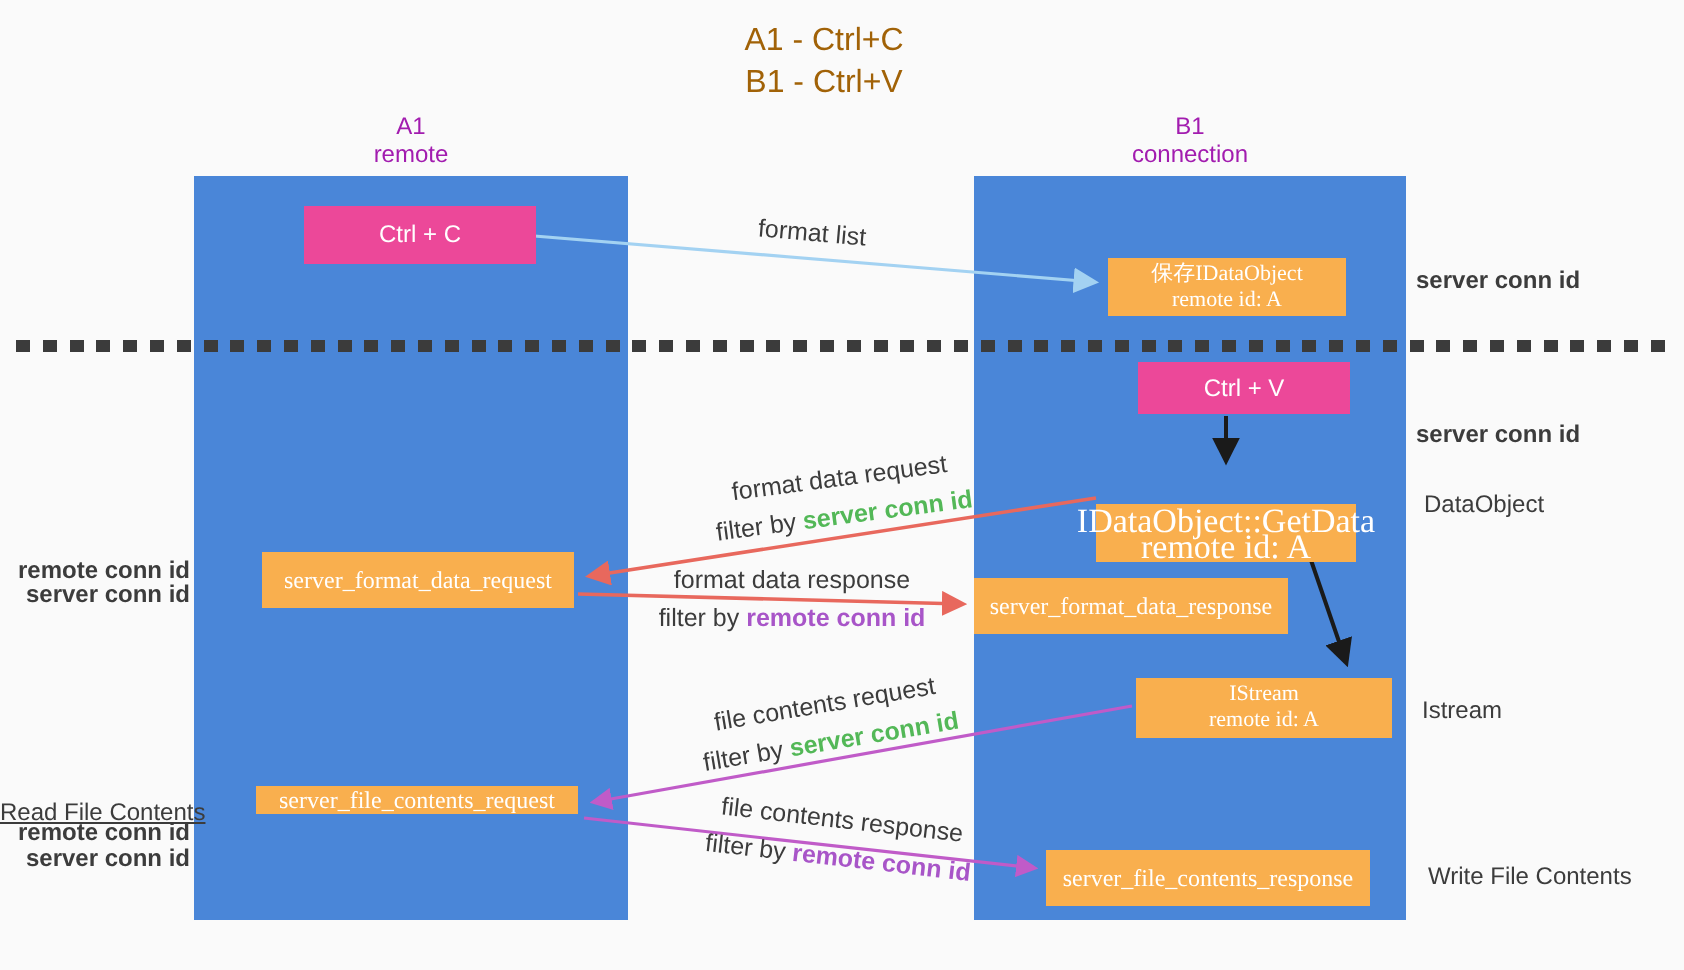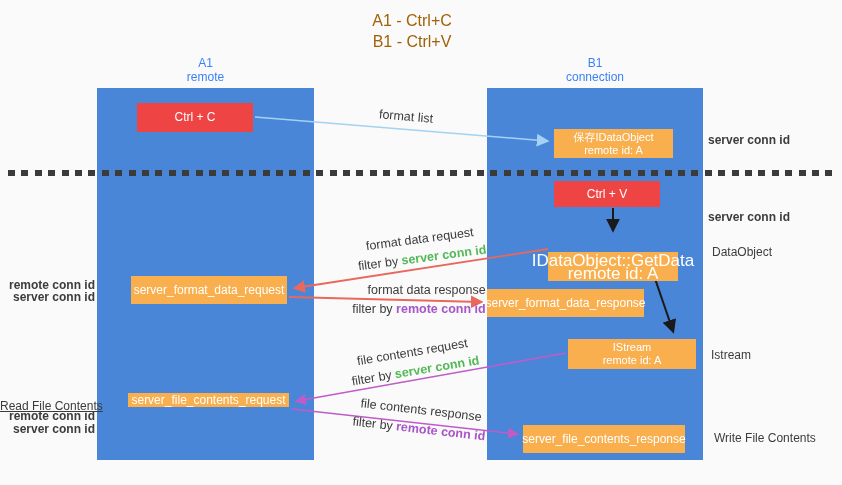--- a/index.html
+++ b/index.html
@@ -8,39 +8,39 @@
   .canvas {
     position:relative; width:842px; height:485px;
     background:#fafafa; overflow:hidden;
   }
   .title {
     position:absolute; left:292px; top:10px; width:240px;
     text-align:center; font-size:16px; line-height:21px; color:#a16207;
   }
   .lane-header {
     position:absolute; top:56px; text-align:center;
-    font-size:12px; line-height:14px; color:#3b82f6;
+    font-size:12px; line-height:14px; color:#a21caf;
   }
   .lane {
     position:absolute; top:88px; height:372px; background:#4a86d8;
   }
   .lane-left  { left:97px;  width:217px; }
   .lane-right { left:487px; width:216px; }
   .dotted-line {
     position:absolute; left:8px; top:170px; width:830px; height:6px;
     background:repeating-linear-gradient(90deg,#3b3b3b 0 7px,transparent 7px 13.4px);
   }
   .arrows { position:absolute; left:0; top:0; width:842px; height:485px; pointer-events:none; }
   .node {
     position:absolute; display:flex; flex-direction:column;
     align-items:center; justify-content:center;
     color:#fff; font-size:12px; line-height:13px; text-align:center;
   }
-  .green  { background:#ef4444; }
-  .orange { background:#f9af4e; }
+  .green  { background:#ec4899;margin-left:15px; }
+  .orange { background:#f9af4e;font-family:Liberation Serif, serif; }
   .n-ctrl-c   { left:137px; top:103px; width:116px; height:29px; }
   .n-save     { left:554px; top:129px; width:119px; height:29px; font-size:11px; }
   .n-ctrl-v   { left:554px; top:181px; width:106px; height:26px;text-align:center; }
   .n-getdata  { left:548px; top:252px; width:130px; height:29px; font-size:17px; }
   .n-fmt-req  { left:131px; top:276px; width:156px; height:28px; }
   .n-fmt-resp { left:487px; top:289px; width:157px; height:28px; }
   .n-istream  { left:568px; top:339px; width:128px; height:30px; font-size:11px; }
   .n-file-req { left:128px; top:393px; width:161px; height:14px; }
   .n-file-resp{ left:523px; top:425px; width:162px; height:28px; }
   .flow-label {
@@ -148,21 +148,21 @@
     <span>server_file_contents_response</span>
   </div>
 
   <div class="flow-label rot-sm" style="left:406px;top:117px;">format list</div>
 
   <div class="flow-label rot-up" style="left:421px;top:249px;">
     <div>format data request</div>
     <div><span>filter by </span><span class="g-text">server conn id</span></div>
   </div>
 
-  <div class="flow-label" style="left:419px;top:300px;text-align:right;">
+  <div class="flow-label" style="left:396px;top:300px;">
     <div>format data response</div>
     <div><span>filter by </span><span class="p-text">remote conn id</span></div>
   </div>
 
   <div class="flow-label rot-up2" style="left:414px;top:362px;">
     <div>file contents request</div>
     <div><span>filter by </span><span class="g-text">server conn id</span></div>
   </div>
 
   <div class="flow-label rot-dn" style="left:420px;top:420px;">

